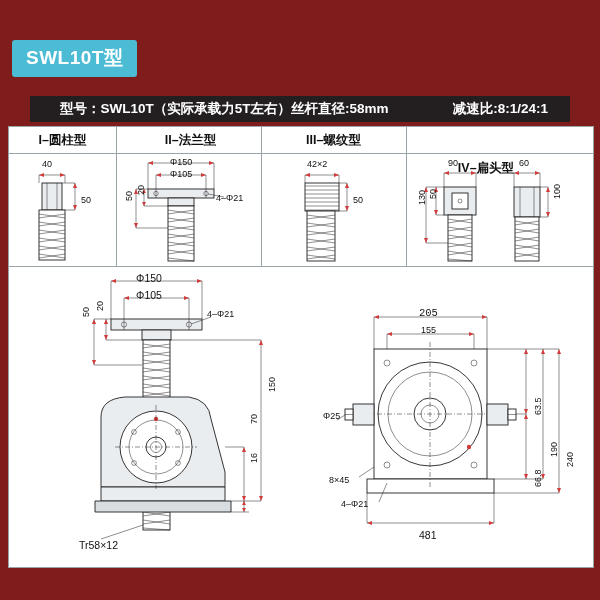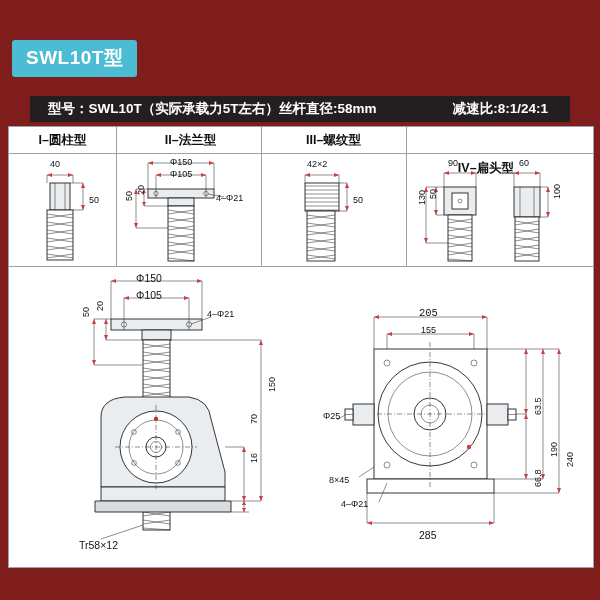--- a/index.html
+++ b/index.html
@@ -16,21 +16,21 @@
     letter-spacing:0.5px;
   }
 
   
   .spec-bar{
     position:absolute;left:30px;top:96px;width:540px;height:26px;
     background:#231f20;color:#fff;
     font-size:13.5px;font-weight:bold;
     display:flex;align-items:center;
   }
-  .spec-model{margin-left:18px;}
+  .spec-model{margin-left:30px;}
   .spec-ratio{position:absolute;right:22px;}
 
   
   .frame{
     position:absolute;left:8px;top:126px;width:584px;height:440px;
     border:1px solid #9aa3a8;background:#fff;
   }
   
   .typerow{
     position:absolute;left:0;top:0;width:100%;height:26px;
@@ -78,21 +78,21 @@
       <div class="vline" style="left:107px;height:26px;"></div>
       <div class="vline" style="left:252px;height:26px;"></div>
       <div class="vline" style="left:397px;height:26px;"></div>
     </div>
 
     <div class="vline" style="left:107px;top:26px;height:113px;"></div>
     <div class="vline" style="left:252px;top:26px;height:113px;"></div>
     <div class="vline" style="left:397px;top:26px;height:113px;"></div>
     <div class="hline" style="top:139px;"></div>
 
-    <div style="position:absolute;left:16px;top:26px;width:107px;height:113px;">
+    <div style="position:absolute;left:8px;top:26px;width:107px;height:113px;">
       <span class="lbl" style="left:25px;top:6px;">40</span>
       <span class="lbl" style="left:64px;top:42px;">50</span>
       <svg width="107" height="113">
 
         <line class="dim" x1="22" y1="22" x2="48" y2="22"></line>
         <path class="red" d="M22 22 l5 -2 v4 z"></path>
           <path class="red" d="M48 22 l-5 -2 v4 z"></path>
         <line class="thin" x1="22" y1="22" x2="22" y2="30"></line>
         <line class="thin" x1="48" y1="22" x2="48" y2="30"></line>
 
@@ -400,21 +400,21 @@
         <line class="thin" x1="192" y1="234" x2="222" y2="234"></line>
         <line class="thin" x1="192" y1="245" x2="210" y2="245"></line>
 
         <line class="thin" x1="62" y1="272" x2="104" y2="258"></line>
       </svg>
     </div>
 
     <div style="position:absolute;left:310px;top:160px;width:270px;height:270px;">
       <span class="lbl big" style="left:100px;top:20px;font-family:Liberation Mono, monospace;">205</span>
       <span class="lbl" style="left:102px;top:38px;">155</span>
-      <span class="lbl big" style="left:100px;top:242px;">285</span>
+      <span class="lbl big" style="left:100px;top:242px;">481</span>
       <span class="lbl vert" style="left:214px;top:128px;">63.5</span>
       <span class="lbl vert" style="left:214px;top:200px;">66.8</span>
       <span class="lbl vert" style="left:230px;top:170px;">190</span>
       <span class="lbl vert" style="left:246px;top:180px;">240</span>
       <span class="lbl" style="left:4px;top:124px;">Φ25</span>
       <span class="lbl" style="left:10px;top:188px;">8×45</span>
       <span class="lbl" style="left:22px;top:212px;">4–Φ21</span>
 
       <svg width="270" height="270">
 

